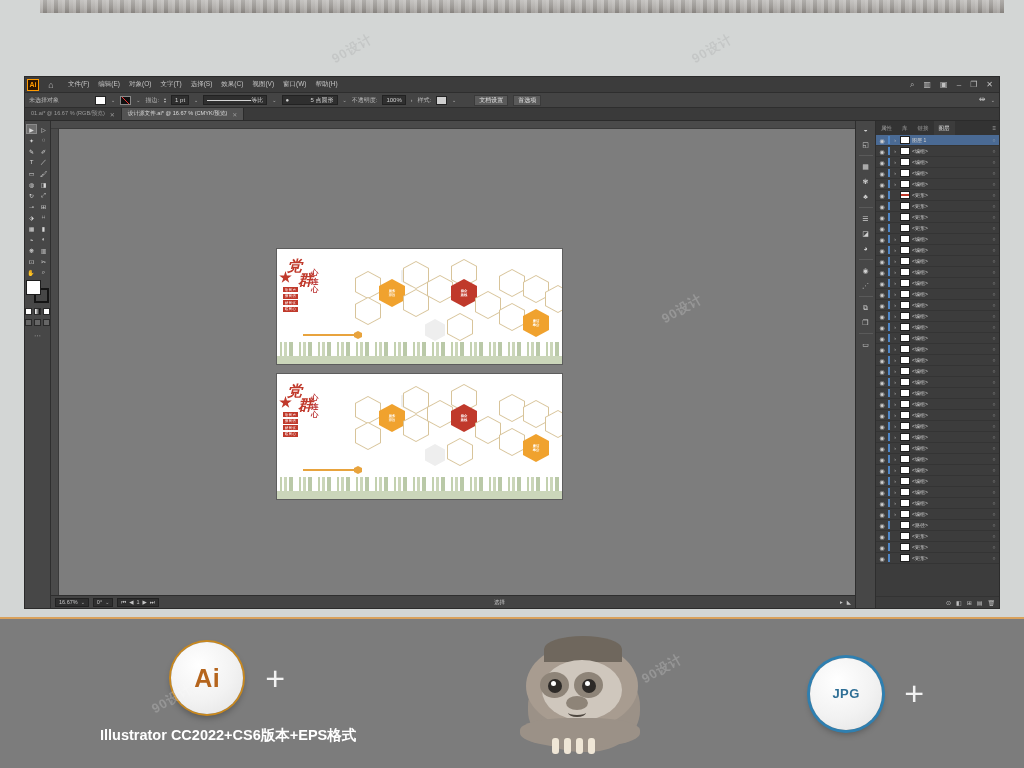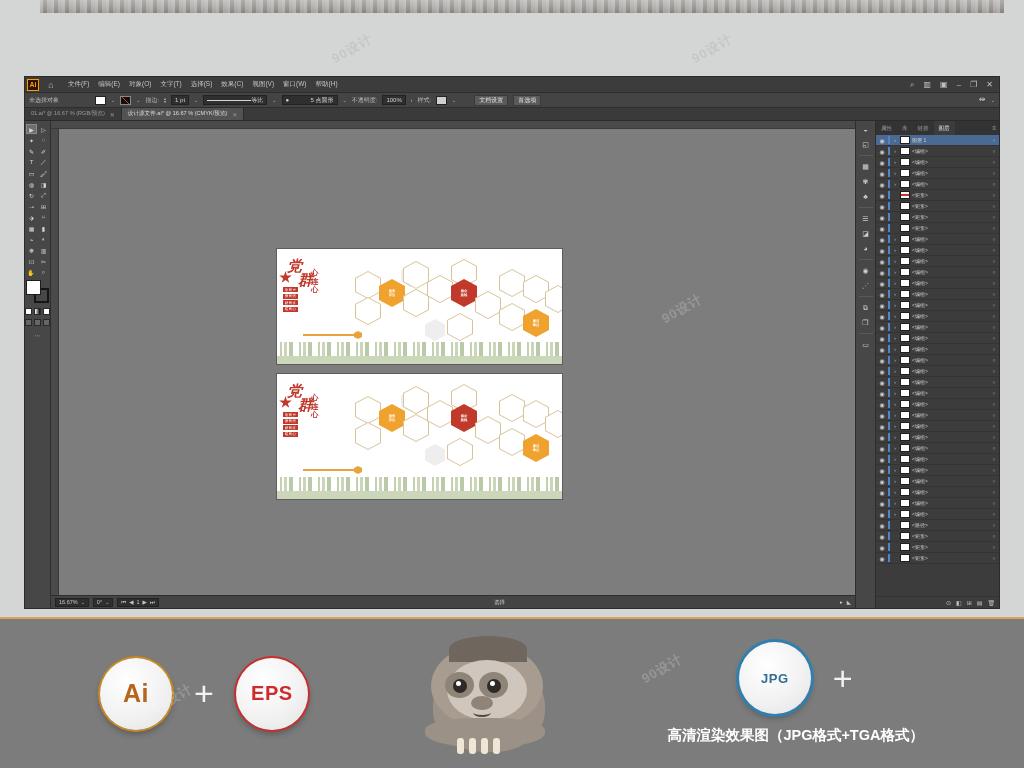--- a/index.html
+++ b/index.html
@@ -857,24 +857,22 @@
 
 <div id="bottom-banner">
   <div class="banner-inner">
 
     <div class="fmt-group">
       <div class="fmt-row">
         <div class="badge" style="box-shadow:0 0 0 2px #c8881f, 0 4px 7px rgba(0,0,0,.3)">
           <span class="badge-txt" style="color:#b5651d">Ai</span>
         </div>
         <div class="plus">+</div>
-        <div class="badge" style="box-shadow:0 0 0 2px #cf2b2b, 0 4px 7px rgba(0,0,0,.3)">
-          <span class="badge-txt" style="color:#cf2b2b;font-size:20px">EPS</span>
-        </div>
       </div>
+      <div class="fmt-caption">Illustrator CC2022+CS6版本+EPS格式</div>
     </div>
 
     <div class="sloth">
       <div class="sl-body"></div>
       <div class="sl-head"></div>
       <div class="sl-hair"></div>
       <div class="sl-face"></div>
       <div class="sl-eye l">
           <div class="sl-pupil"></div>
         </div>
@@ -890,21 +888,20 @@
       <div class="sl-claw" style="left:90px"></div>
     </div>
 
     <div class="fmt-group">
       <div class="fmt-row">
         <div class="badge" style="box-shadow:0 0 0 3px #2f7fb0, 0 4px 7px rgba(0,0,0,.3)">
           <span class="badge-txt" style="color:#2f6f96;font-size:13px">JPG</span>
         </div>
         <div class="plus">+</div>
       </div>
-      <div class="fmt-caption">高清渲染效果图（JPG格式+TGA格式）</div>
     </div>
 
   </div>
 </div>
 
 <div class="wm wm-dark" style="left:330px;top:40px">90设计</div>
 <div class="wm wm-dark" style="left:690px;top:40px">90设计</div>
 <div class="wm" style="left:300px;top:300px">90设计</div>
 <div class="wm" style="left:660px;top:300px">90设计</div>
 <div class="wm" style="left:150px;top:690px">90设计</div>

